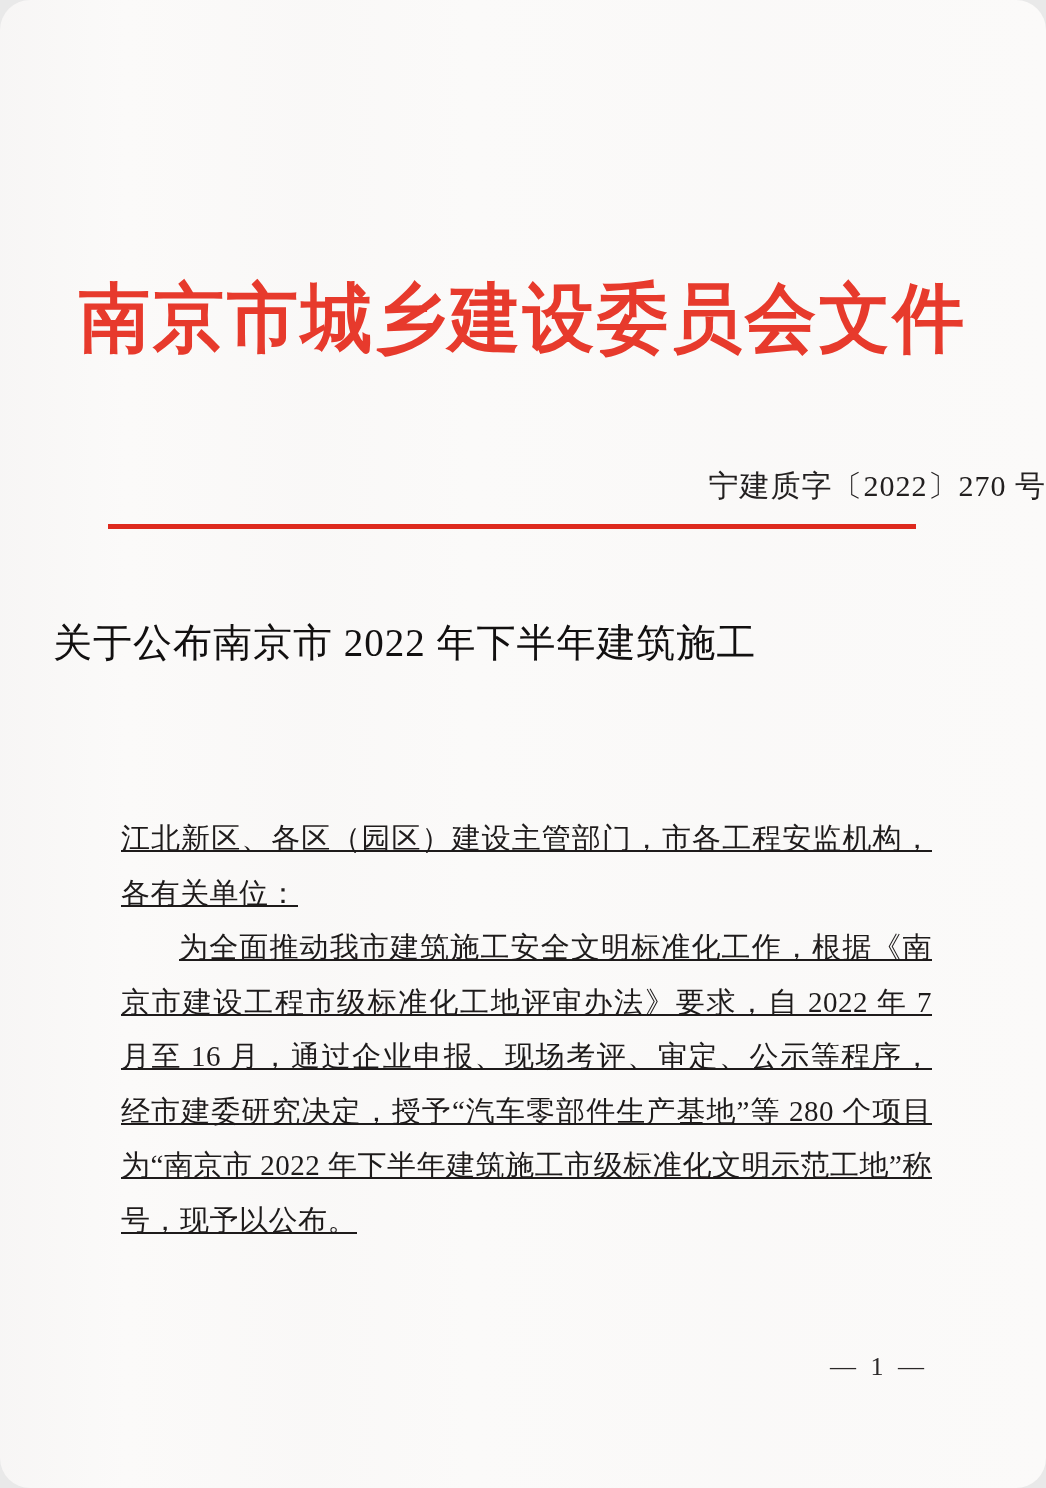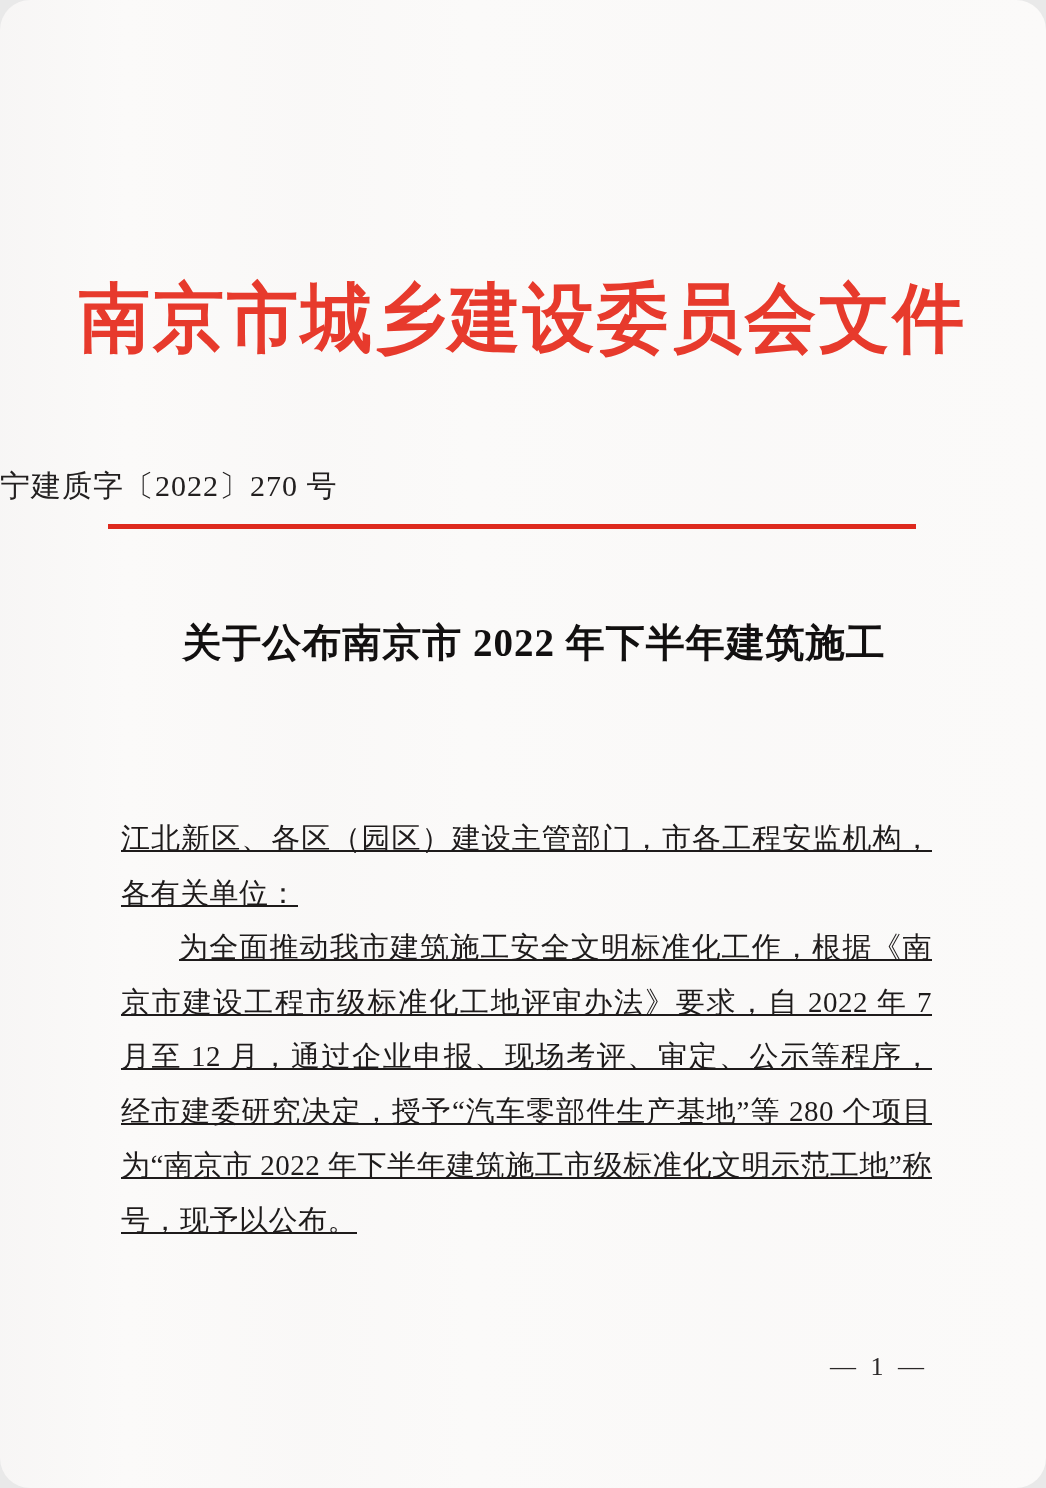--- a/index.html
+++ b/index.html
@@ -38,45 +38,45 @@
     letter-spacing: 3px;
     white-space: nowrap;
     transform: scaleY(1.06);
   }
 
   .doc-number {
     position: absolute;
     top: 466px;
     left: 0;
     width: 100%;
-    text-align: left;
+    text-align: right;
     color: #232020;
     font-size: 30px;
     letter-spacing: 1px;
   }
 
   .red-divider {
     position: absolute;
     top: 524px;
     left: 108px;
     width: 808px;
     height: 5px;
     background: #de2a1e;
   }
 
   .doc-title {
     position: absolute;
     top: 604px;
-    left: 71px;
+    left: 53px;
     width: 926px;
     margin: 0;
-    text-align: center;
+    text-align: left;
     color: #121010;
     font-size: 39px;
-    font-weight: bold;
+    font-weight: normal;
     line-height: 77px;
     letter-spacing: 1px;
   }
 
   .body-text {
     position: absolute;
     top: 811px;
     left: 121px;
     width: 811px;
     color: #1e1b1b;
@@ -117,18 +117,18 @@
   <div class="doc-number">宁建质字〔2022〕270 号</div>
 
   <div class="red-divider"></div>
 
   <h1 class="doc-title">
     <div>关于公布南京市 2022 年下半年建筑施工</div>
   </h1>
 
   <div class="body-text">
     <p>江北新区、各区（园区）建设主管部门，市各工程安监机构，各有关单位：</p>
-    <p class="indent">为全面推动我市建筑施工安全文明标准化工作，根据《南京市建设工程市级标准化工地评审办法》要求，自 2022 年 7 月至 12 月，通过企业申报、现场考评、审定、公示等程序，经市建委研究决定，授予“汽车零部件生产基地”等 280 个项目为“南京市 2022 年下半年建筑施工市级标准化文明示范工地”称号，现予以公布。</p>
+    <p class="indent">为全面推动我市建筑施工安全文明标准化工作，根据《南京市建设工程市级标准化工地评审办法》要求，自 2022 年 7 月至 16 月，通过企业申报、现场考评、审定、公示等程序，经市建委研究决定，授予“汽车零部件生产基地”等 280 个项目为“南京市 2022 年下半年建筑施工市级标准化文明示范工地”称号，现予以公布。</p>
   </div>
 
   <div class="page-number">— 1 —</div>
 
 </div>
 
 </body></html>

